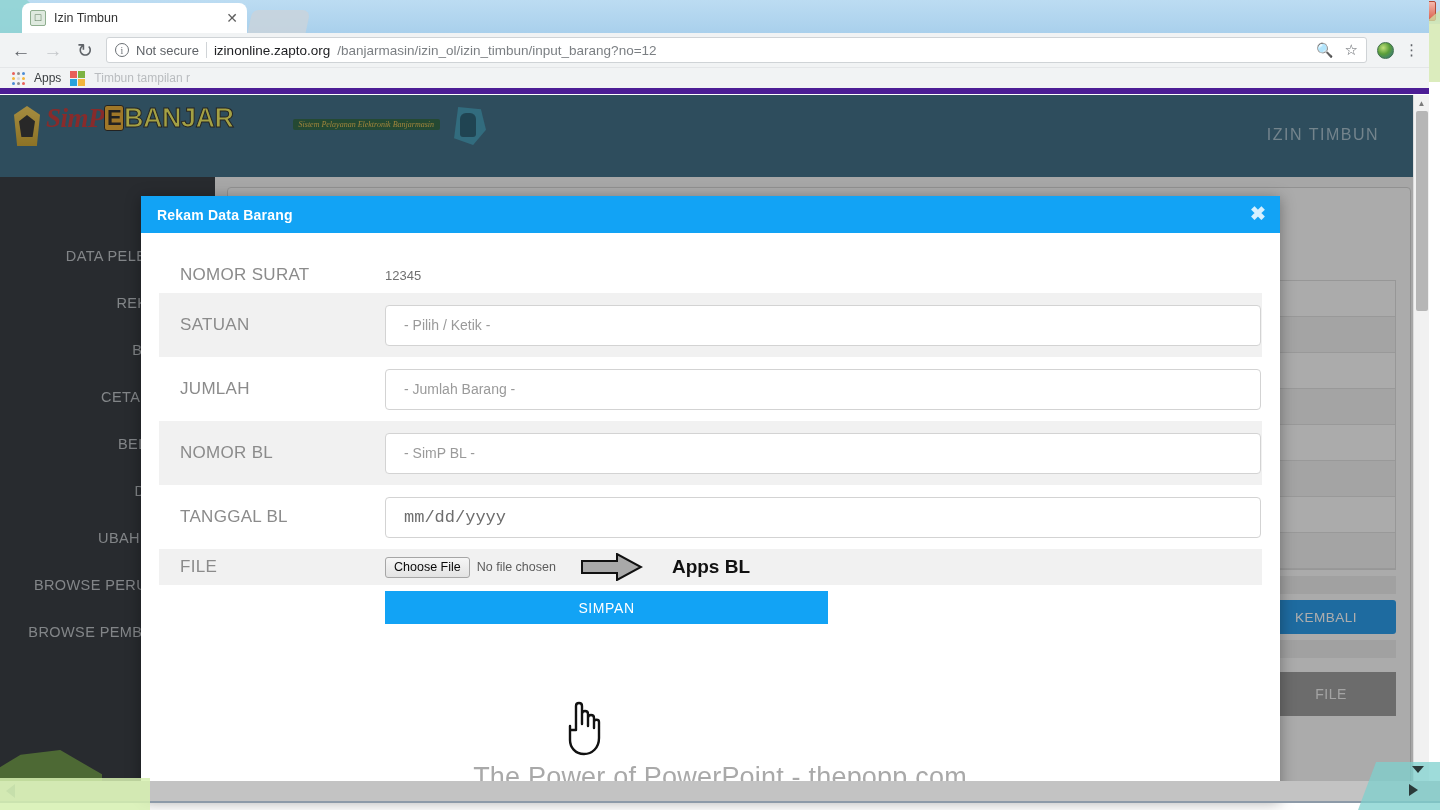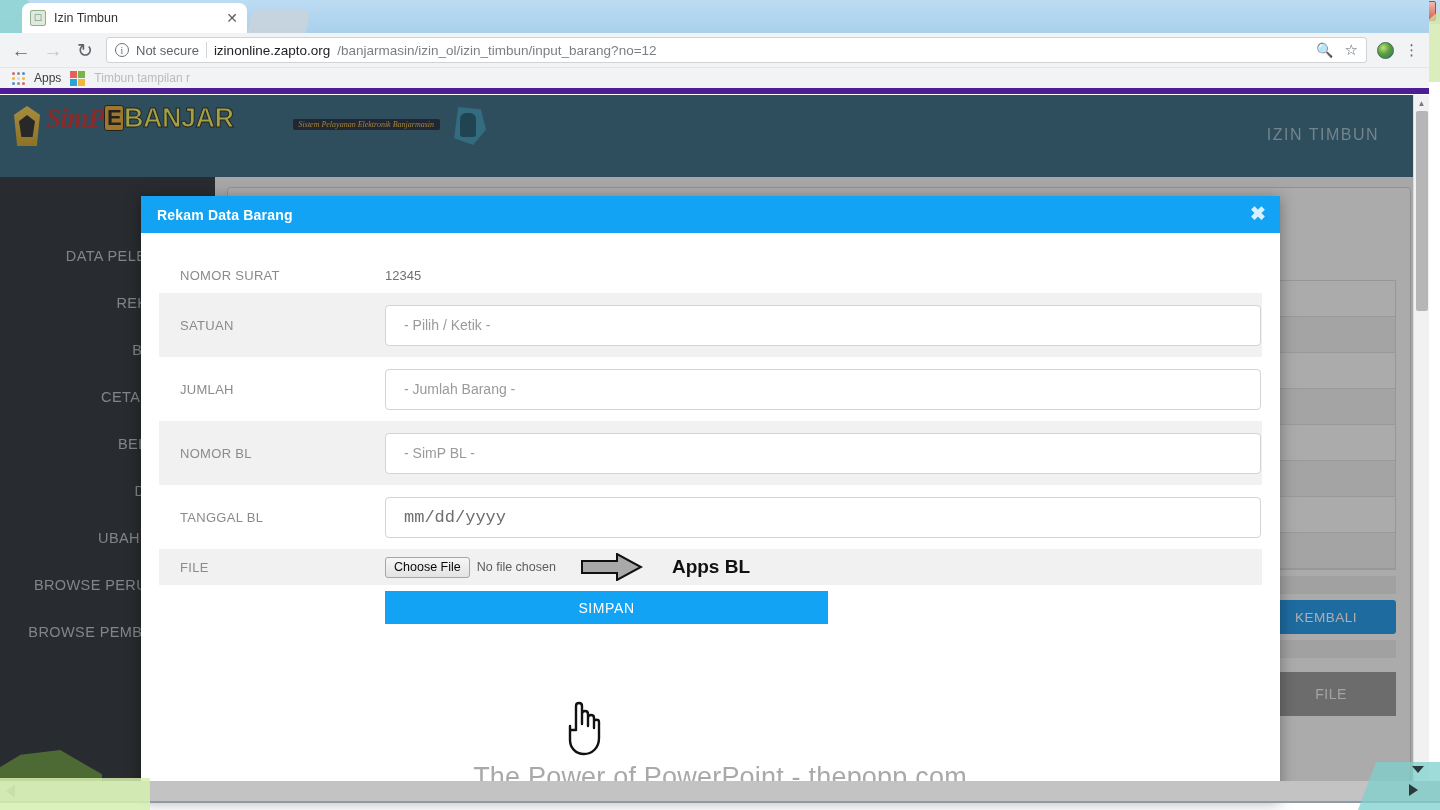--- a/index.html
+++ b/index.html
@@ -193,21 +193,21 @@
   .logo-text { position:relative; }
   .logo-main { font-size:27px; font-weight:bold; line-height:30px; letter-spacing:-.5px; }
   .lg-sim { color:#c02020; font-style:italic; font-family:"Liberation Serif", serif; }
   .lg-e {
     display:inline-block; background:#e8a21a; color:#111; width:20px; text-align:center;
     border-radius:3px; font-style:normal; font-size:22px; line-height:24px;
     vertical-align:2px; border:1px solid #111;
   }
   .lg-banjar { color:#f0ea4a; -webkit-text-stroke:1px #111; font-family:"Liberation Sans", sans-serif; }
   .logo-sub {
-    margin-top:1px; margin-left:52px; background:#0f172a; color:#e8b93c;
+    margin-top:1px; margin-left:52px; background:#14532d; color:#e8b93c;
     font-size:8px; font-style:italic; padding:1px 6px; border-radius:2px;
     font-family:"Liberation Serif", serif; white-space:nowrap;
   }
   .logo-mascot {
     width:34px;height:38px; margin-top:4px; margin-left:6px;
     background:#2b8fae; clip-path: polygon(18% 0, 85% 6%, 100% 60%, 62% 100%, 6% 82%);
     position:relative;
   }
   .logo-mascot::after{
     content:""; position:absolute; left:8px; top:6px; width:16px;height:24px;
@@ -291,21 +291,21 @@
   .modal-close {
     position:absolute; right:14px; top:8px; color:#d6f0ff; font-size:19px;
     font-weight:bold; line-height:19px; cursor:pointer;
   }
   .modal-body { flex:1; padding:24px 18px 0 18px; }
   .frow {
     display:flex; align-items:center; min-height:36px;
   }
   .frow.shaded { background:#f1f1f1; }
   .frow .flabel {
-    width:226px; flex:none; font-size:13px; color:#8b8b8b; letter-spacing:.3px;
+    width:226px; flex:none; font-size:17px; color:#8b8b8b; letter-spacing:.3px;
     padding-left:21px;
   }
   .frow .fval { font-size:13px; color:#707070; }
   .frow .fctl { flex:1; padding:9px 0; }
   .finput {
     width:876px; height:41px; border:1px solid #d3d3d3; border-radius:4px;
     background:#ffffff; display:flex; align-items:center; padding:0 18px;
     font-size:14px; color:#9a9a9a;
   }
   .finput.date { color:#6d6d6d; font-family:Liberation Mono, monospace; font-size:17px; }

